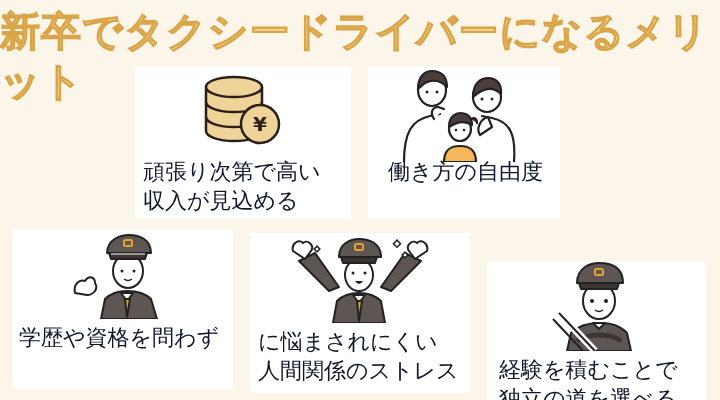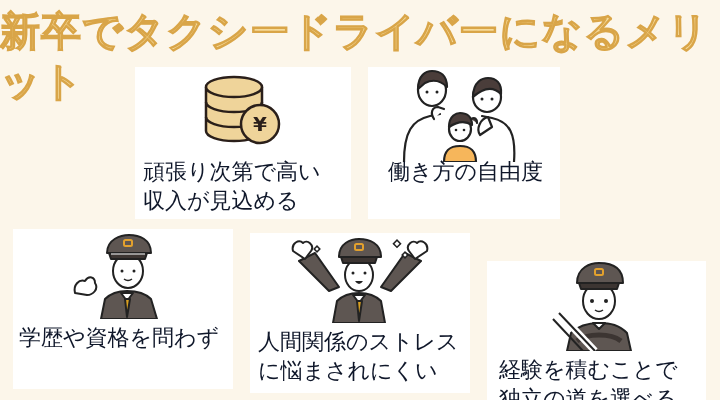--- a/index.html
+++ b/index.html
@@ -163,22 +163,22 @@
         </g>
       <path d="M70 48 q4 6 8 0 z" fill="#222"></path>
       <g stroke="#222" stroke-width="1.5" fill="#fff">
         <rect x="30" y="14" width="4" height="4" transform="rotate(45 32 16)"></rect>
         <rect x="110" y="8" width="5" height="5" transform="rotate(45 112 10)"></rect>
         <rect x="118" y="20" width="4" height="4" transform="rotate(45 120 22)"></rect>
       </g>
     </svg>
   </div>
   <div class="label">
+    <span>に悩まされにくい</span>
     <span>人間関係のストレス</span>
-    <span>に悩まされにくい</span>
   </div>
 </div>
 
 <div class="card" id="c5">
   <div class="illus">
     <svg width="100" height="90" viewBox="0 0 100 90">
       <g stroke="#222" stroke-width="2" stroke-linejoin="round">
         <path d="M20 90 l4 -18 c8 -8 18 -10 28 -10 c12 0 20 2 28 10 l4 18 z" fill="#5e5652"></path>
         <path d="M46 62 l6 6 l6 -6 z" fill="#fff"></path>
         <ellipse cx="52" cy="40" rx="16" ry="18" fill="#fff"></ellipse>

